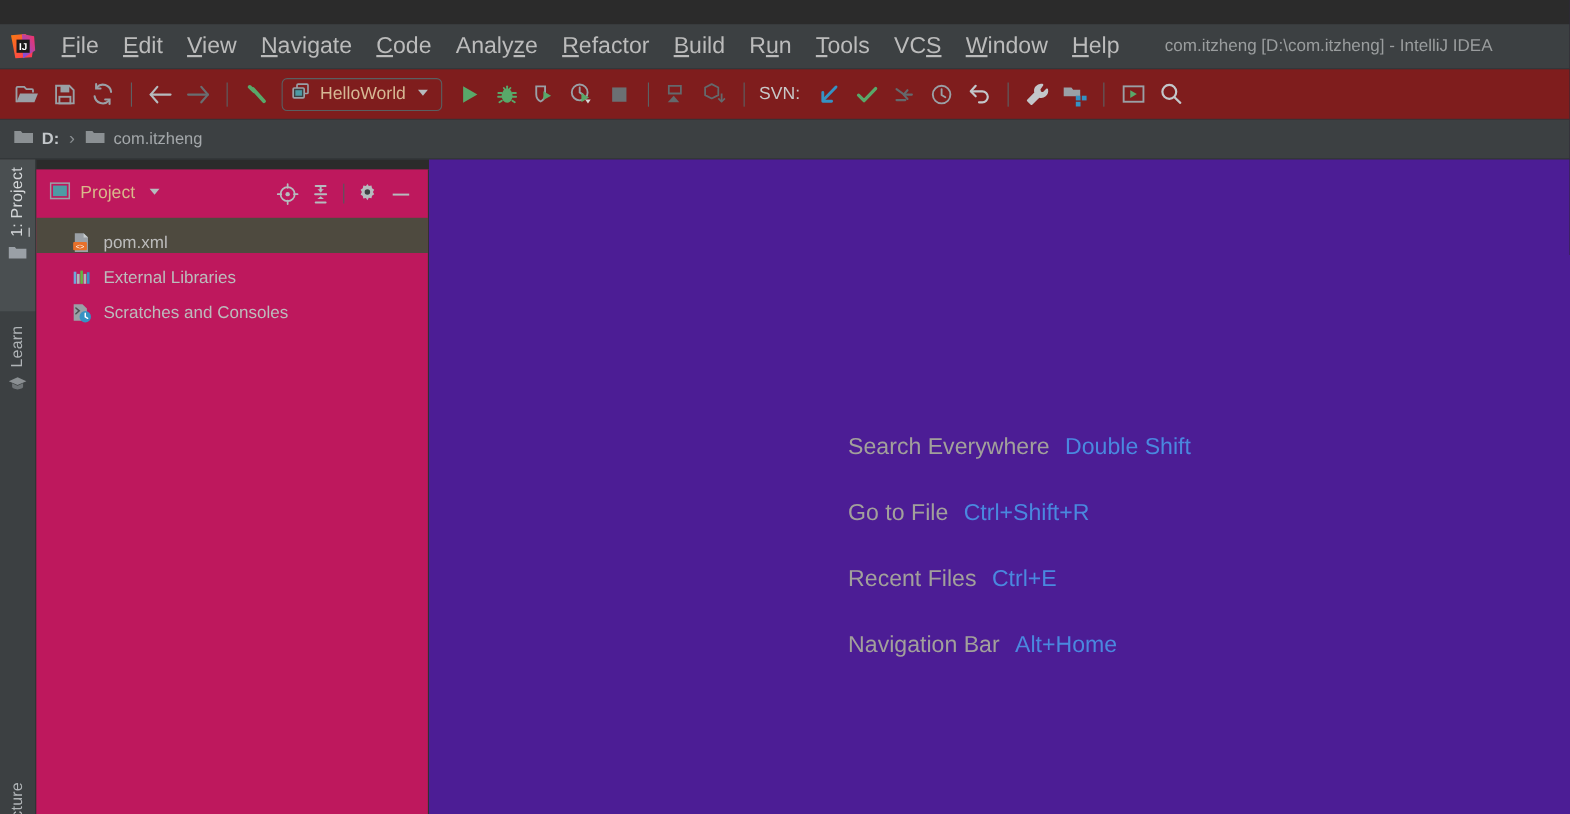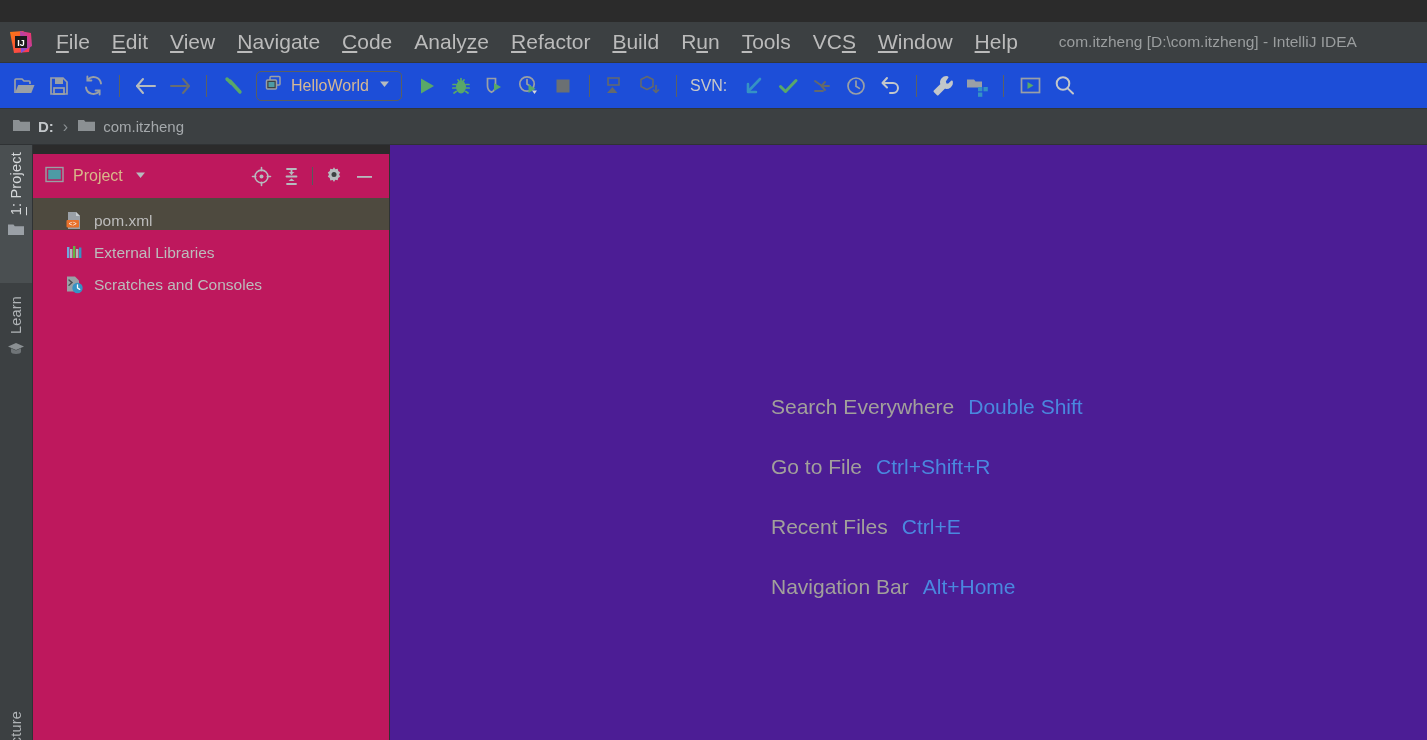--- a/index.html
+++ b/index.html
@@ -25,21 +25,21 @@
     white-space: nowrap;
   }
   .menu-item .mn { text-decoration: underline; text-underline-offset: 2px; }
   #window-title {
     color: #9a9d9e; font-size: 15.5px; margin-left: 30px; white-space: nowrap;
   }
 
   
   #toolbar {
     position: absolute; left: 0; top: 41px; width: 1427px; height: 46px;
-    background: #1d4ed8; display: flex; align-items: center;
+    background: #7f1d1d; display: flex; align-items: center;
     border-bottom: 1px solid #323639;
   }
   .tb { width: 34px; height: 34px; display:flex; align-items:center; justify-content:center; flex:none; }
   .tb-gap { width: 8px; flex: none; }
   .sep { width: 1px; height: 22px; background: #5c6164; margin: 0 9px; flex: none; }
   #runconfig {
     display: flex; align-items: center; gap: 8px;
     height: 30px; padding: 0 9px 0 7px; margin-left: 6px;
     border: 1px solid #5a5f61; border-radius: 5px; flex: none;
   }

